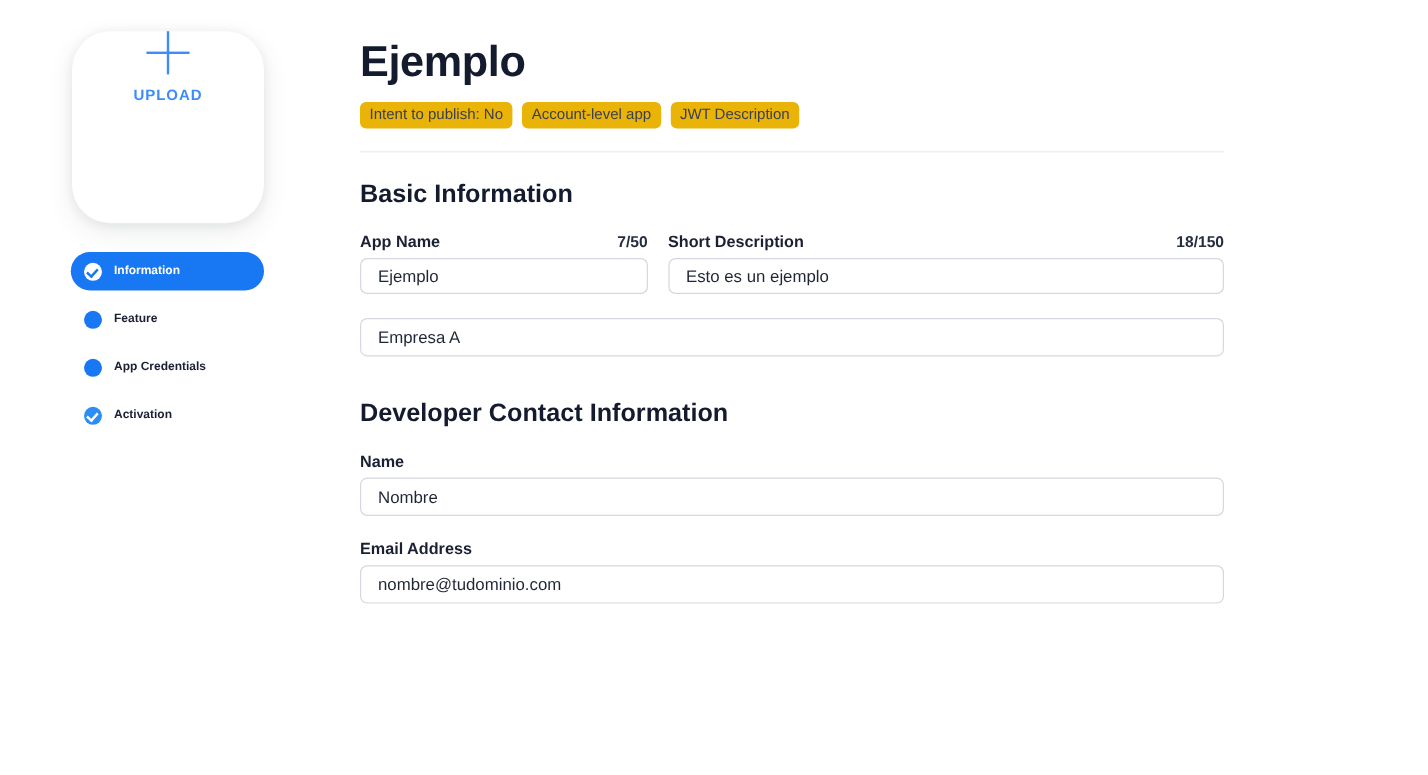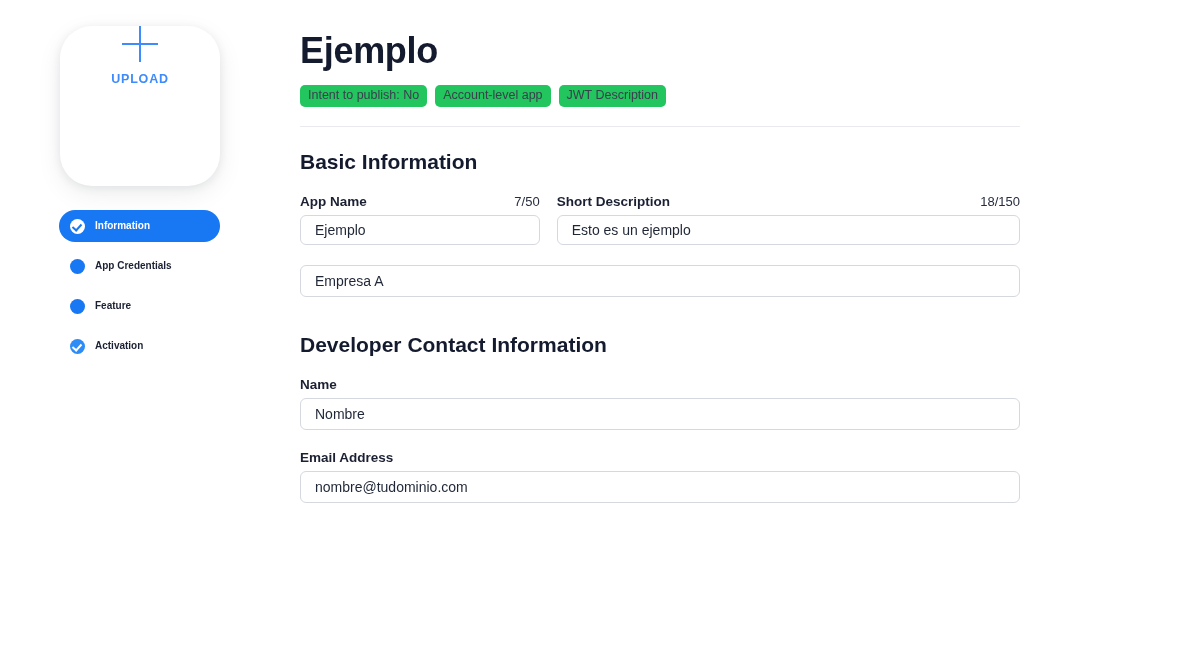--- a/index.html
+++ b/index.html
@@ -148,21 +148,21 @@
     letter-spacing: -0.3px;
     color: #141b2e;
     line-height: 1.15;
   }
   .badges {
     display: flex;
     gap: 8px;
     margin-top: 14px;
   }
   .badge {
-    background: #22c55e;
+    background: #eab308;
     color: #3a3f4c;
     border-radius: 5px;
     font-size: 12.5px;
     padding: 4px 8px 5px 8px;
     line-height: 1;
     white-space: nowrap;
   }
   .divider {
     margin-top: 19px;
     height: 1px;
@@ -202,21 +202,21 @@
     align-items: baseline;
     margin-bottom: 6px;
   }
   .field-label {
     font-size: 13.5px;
     font-weight: bold;
     color: #1b2033;
   }
   .field-counter {
     font-size: 13px;
-    font-weight: normal;
+    font-weight: bold;
     color: #262d3f;
   }
   .field-input {
     width: 100%;
     height: 30px;
     border: 1px solid #d5d8df;
     border-radius: 6px;
     background: #ffffff;
     padding: 0 14px;
     font-family: "Liberation Sans", sans-serif;
@@ -242,26 +242,26 @@
 
     <nav class="nav">
 
       <div class="nav-item active">
         <span class="nav-icon check-white"></span>
         <span class="nav-label">Information</span>
       </div>
 
       <div class="nav-item">
         <span class="nav-icon dot"></span>
-        <span class="nav-label">App Credentials</span>
+        <span class="nav-label">Feature</span>
       </div>
 
       <div class="nav-item">
         <span class="nav-icon dot"></span>
-        <span class="nav-label">Feature</span>
+        <span class="nav-label">App Credentials</span>
       </div>
 
       <div class="nav-item">
         <span class="nav-icon check-blue"></span>
         <span class="nav-label">Activation</span>
       </div>
 
     </nav>
   </div>
 

